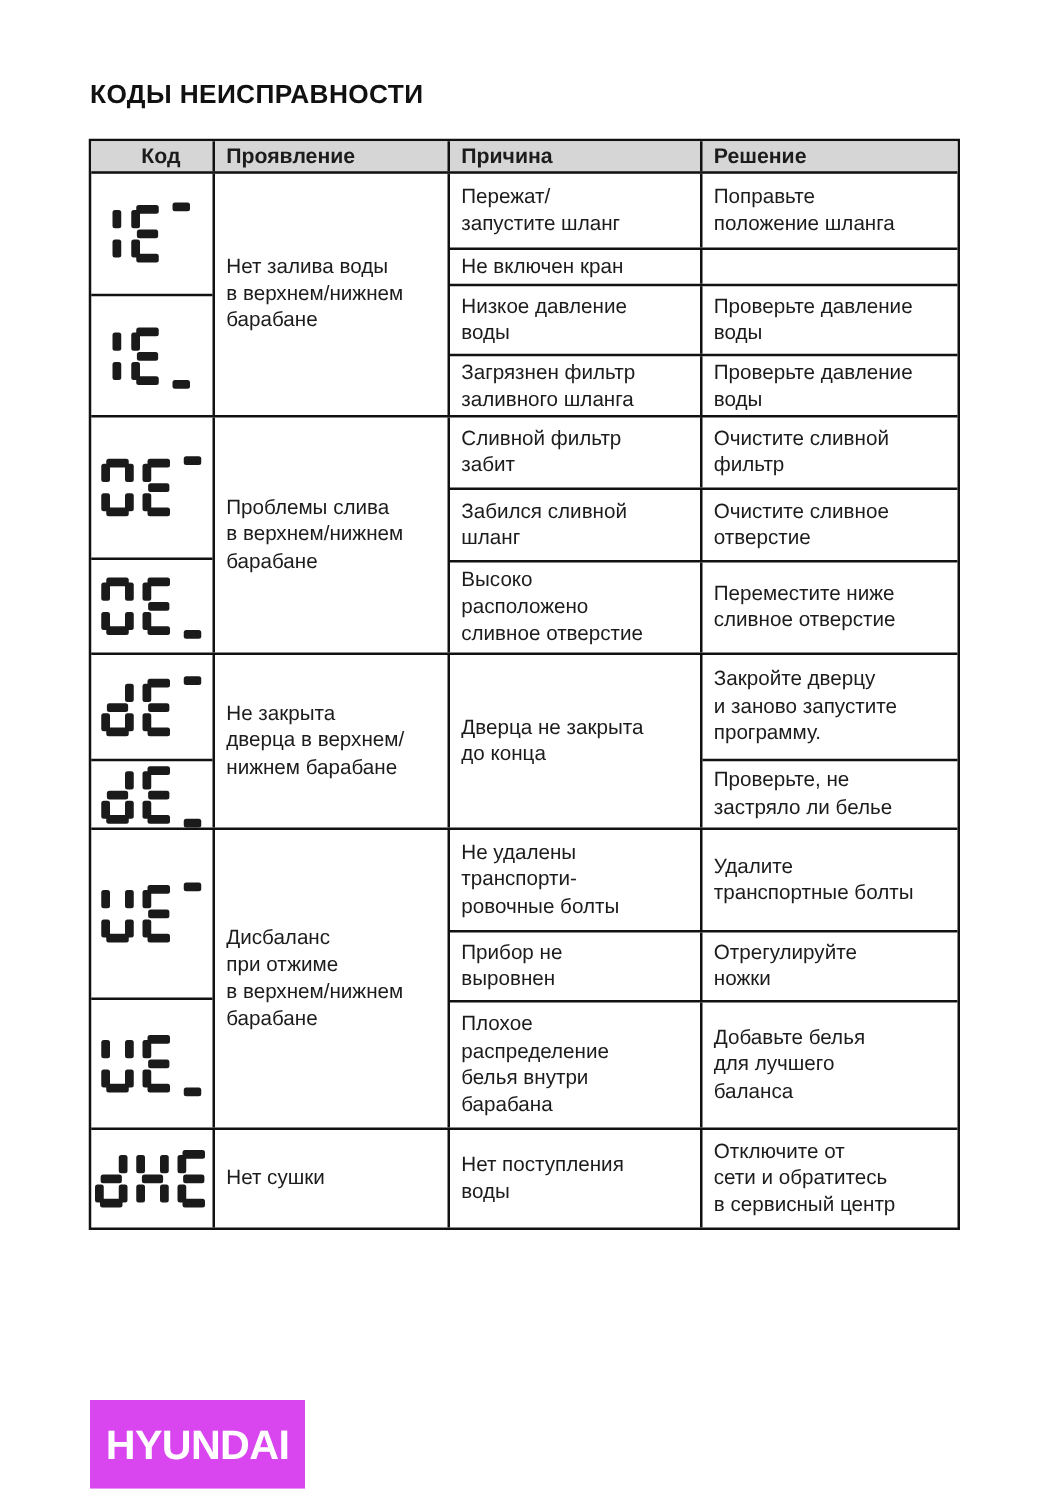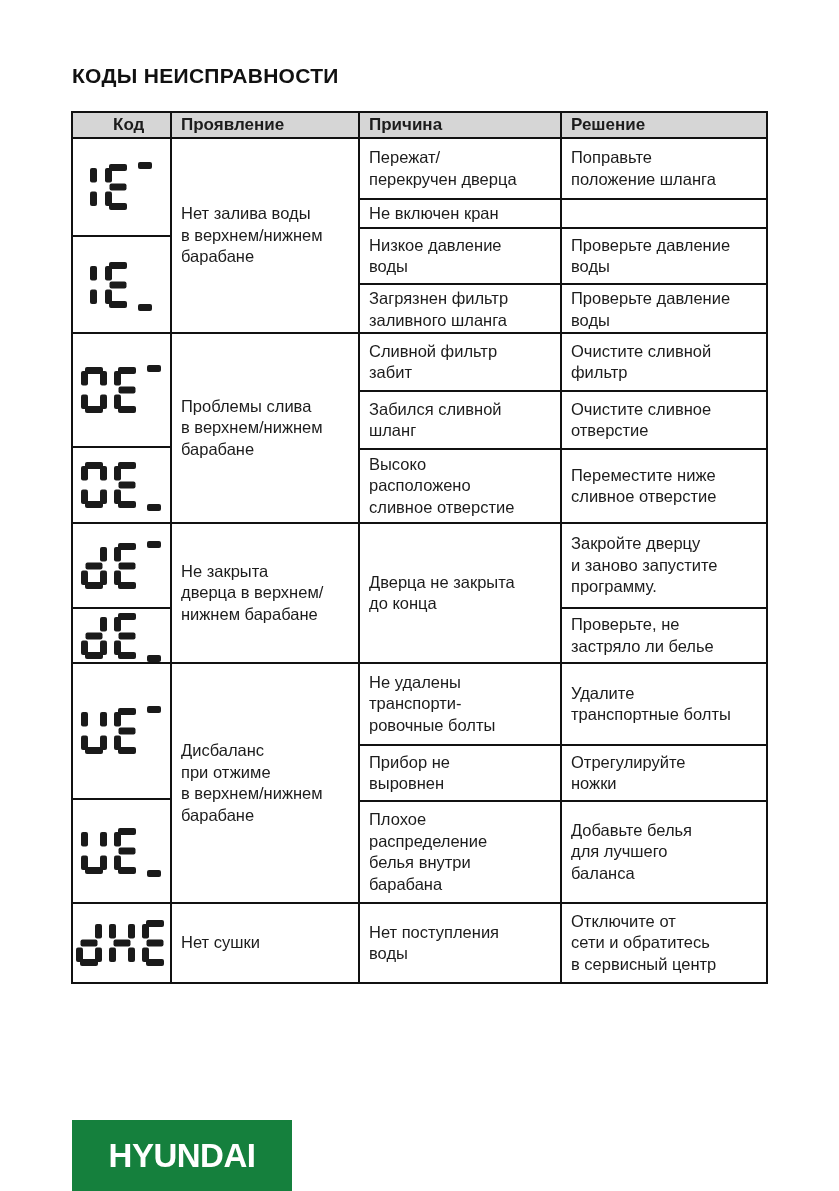--- a/index.html
+++ b/index.html
@@ -44,22 +44,22 @@
   .pair + .pair { border-top: 2px solid #111; }
   .pair .cause { width: 202px; border-right: 2px solid #111; }
   .pair .sol { flex: 1; }
   .splitcol { flex: 1; display: flex; align-items: stretch; }
   .splitcol .cause3 { width: 202px; border-right: 2px solid #111; }
   .splitcol .solstack { flex: 1; display: flex; flex-direction: column; }
   .solstack .tcell { flex: 1; }
   .solstack .tcell + .tcell { border-top: 2px solid #111; }
   .segcode { display: inline-flex; }
   .logo {
-    position: absolute; left: 72px; top: 1120px; width: 220px; height: 71px;
-    background: #15803d; display: flex; align-items: center; justify-content: center;
+    position: absolute; left: 72px; top: 1120px; width: 172px; height: 71px;
+    background: #d946ef; display: flex; align-items: center; justify-content: center;
   }
   .logo span {
     color: #ffffff; font-weight: 700; font-size: 33px; letter-spacing: -0.5px;
   }
 </style>
 </head>
 <body>
 
 <div class="title">КОДЫ НЕИСПРАВНОСТИ</div>
 
@@ -102,21 +102,21 @@
             </svg>
           </span>
       </div>
     </div>
     <div class="mancol tcell">Нет залива воды
 в верхнем/нижнем
 барабане</div>
     <div class="pairs">
       <div class="pair fixed" style="height:59px">
         <div class="cause tcell">Пережат/
-перекручен дверца</div>
+запустите шланг</div>
         <div class="sol tcell">Поправьте
 положение шланга</div>
       </div>
       <div class="pair fixed" style="height:29px">
         <div class="cause tcell">Не включен кран</div>
       </div>
       <div class="pair fixed" style="height:56px">
         <div class="cause tcell">Низкое давление
 воды</div>
         <div class="sol tcell">Проверьте давление

